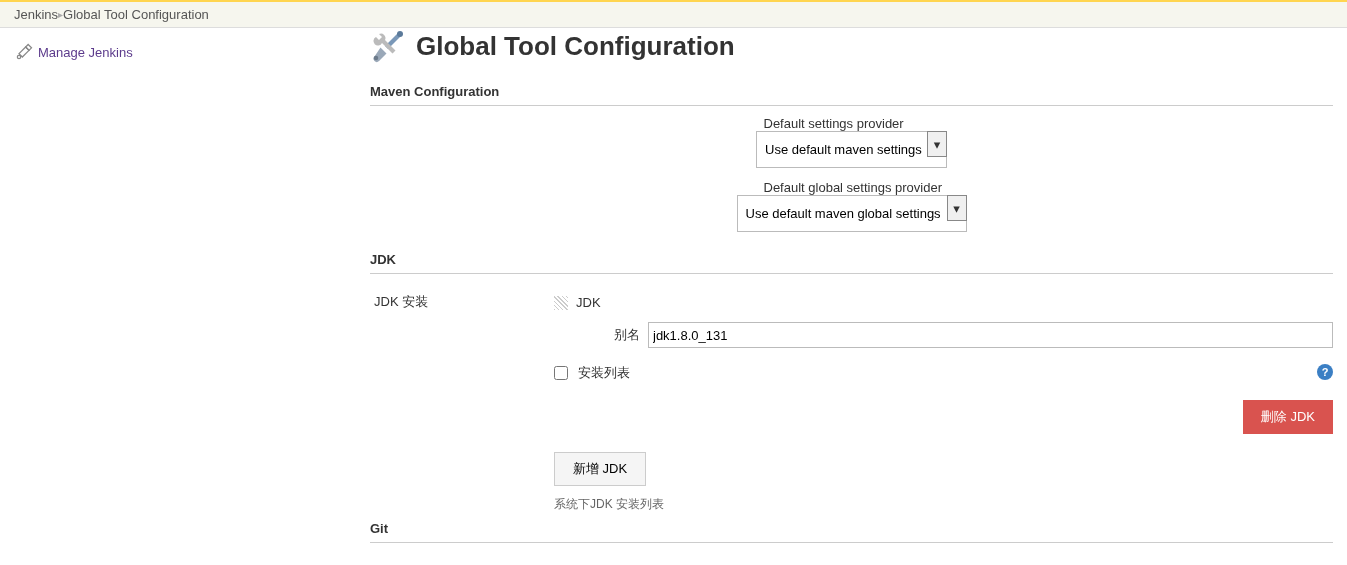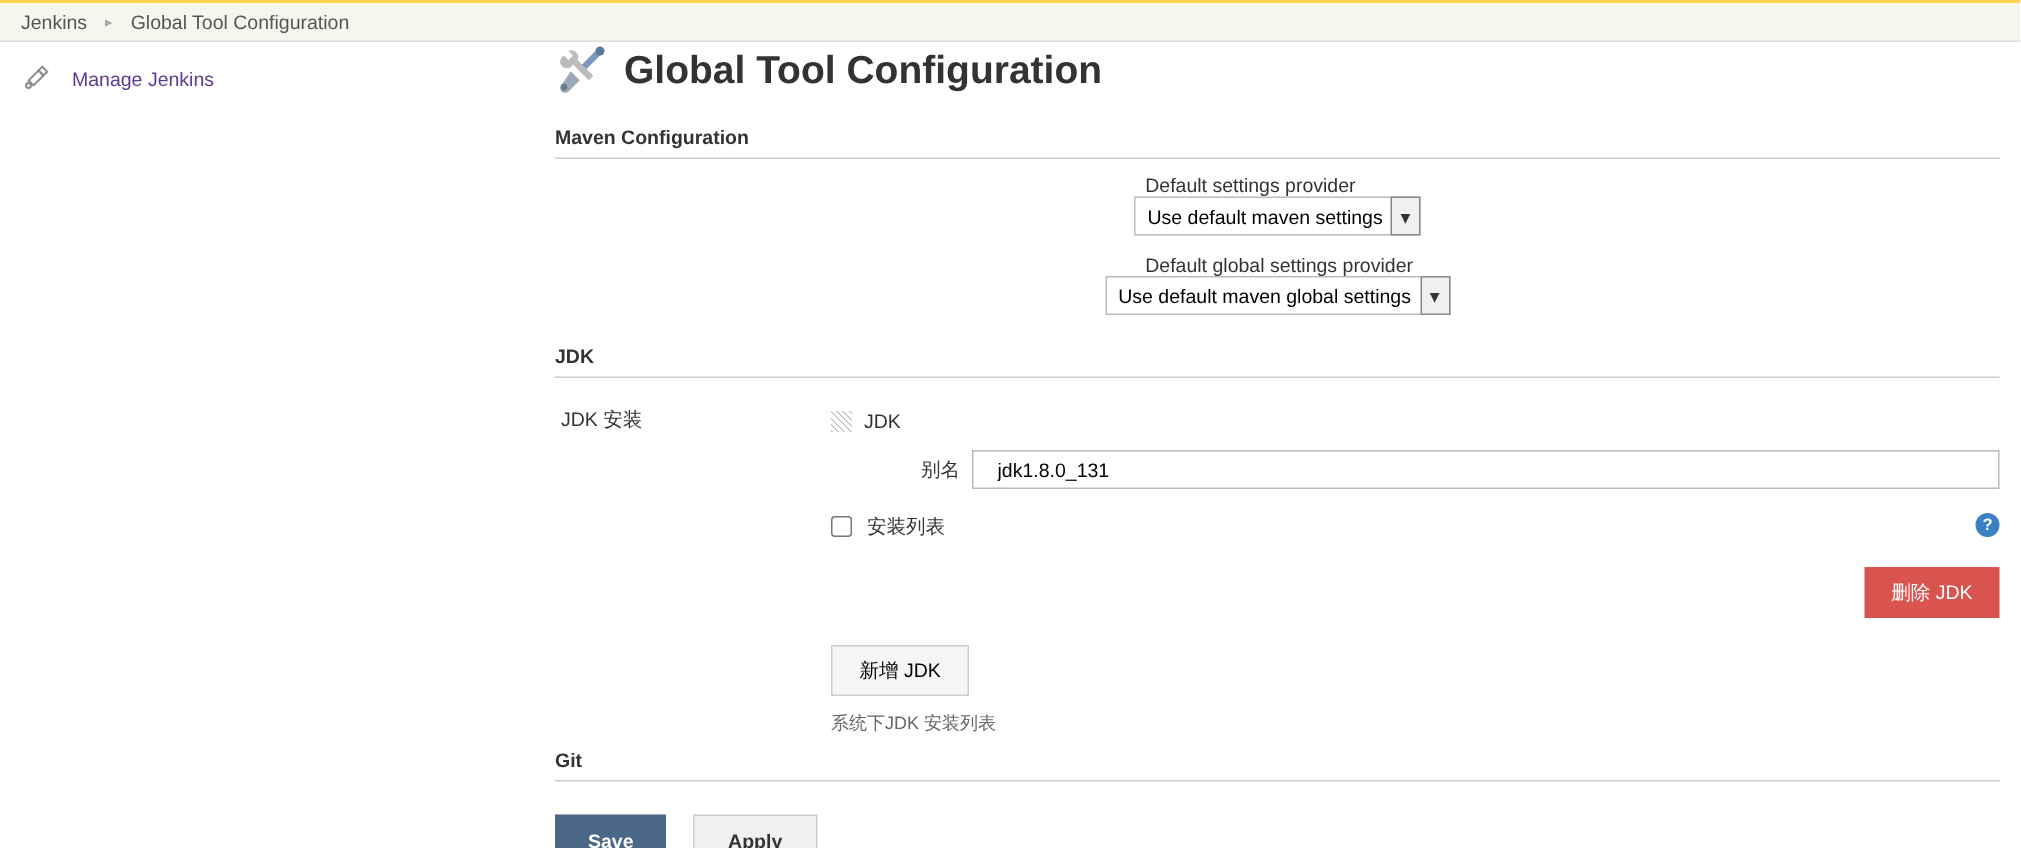--- a/index.html
+++ b/index.html
@@ -5,28 +5,27 @@
     * { box-sizing: border-box; margin: 0; padding: 0; }
     body { font-family: Arial, sans-serif; font-size: 13px; color: #333; background: #fff; }
     
     .breadcrumb-bar {
       background: #f6f6ee;
       border-top: 2px solid #ffd54f;
       border-bottom: 1px solid #ddd;
       padding: 5px 14px;
       display: flex;
       align-items: center;
-      gap: 12px;
     }
     .breadcrumb-link { color: #555; text-decoration: none; cursor: pointer; }
     .breadcrumb-sep { color: #aaa; font-size: 10px; }
     
     .layout { display: flex; }
     .sidebar { width: 370px; padding: 10px 0 0 14px; }
-    .sidebar-item { display: flex; align-items: center; gap: 14px; color: #5c3b8c; cursor: pointer; padding: 4px 0; }
+    .sidebar-item { display: flex; align-items: center; gap: 4px; color: #5c3b8c; cursor: pointer; padding: 4px 0; }
     .sidebar-item svg { width: 20px; height: 20px; }
     
     .main { flex: 1; padding-right: 14px; }
     .page-header { display: flex; align-items: center; gap: 10px; margin-bottom: 12px; }
     .page-header svg { width: 36px; height: 36px; }
     .page-header h1 { font-size: 26px; font-weight: bold; color: #333; }
     
     .section-heading { font-weight: bold; font-size: 13px; padding: 8px 0 6px 0; border-bottom: 1px solid #ccc; margin-bottom: 10px; }
     
     .form-row { display: flex; align-items: center; margin-bottom: 12px; flex-direction: column; }
@@ -35,38 +34,38 @@
     
     .select-wrap { position: relative; display: flex; }
     .select-field {
       flex: 1;
       border: 1px solid #bbb;
       padding: 4px 24px 4px 8px;
       background: #fff;
       cursor: pointer;
       appearance: none;
       font-size: 13px;
-      height: 26px;
+      height: 37px;
     }
     .select-caret {
       position: absolute; right: 0; top: 0; width: 20px; height: 26px;
       display: flex; align-items: center; justify-content: center;
       border: 1px solid #888; background: #f0f0f0; pointer-events: none;
     }
     
     .jdk-area { display: flex; margin-top: 19px; }
     .jdk-left { width: 184px; padding-left: 4px; }
     .jdk-right { flex: 1; }
     
     .jdk-block-header { display: flex; align-items: center; gap: 8px; padding: 2px 0; }
     .drag-handle { width: 14px; height: 14px; background: repeating-linear-gradient(45deg,#ccc,#ccc 1px,#fff 1px,#fff 3px); cursor: move; }
     
     .jdk-field-row { display: flex; align-items: center; margin-top: 10px; }
     .jdk-field-label { width: 94px; text-align: right; padding-right: 8px; }
-    .jdk-input { flex: 1; border: 1px solid #bbb; padding: 4px 16px; font-size: 13px; height: 26px; }
+    .jdk-input { flex: 1; border: 1px solid #bbb; padding: 4px 4px; font-size: 13px; height: 26px; }
     
     .checkbox-row { display: flex; align-items: center; gap: 10px; margin-top: 16px; }
     .checkbox-row input { width: 14px; height: 14px; }
     .help-row { display: flex; justify-content: flex-end; margin-top: -18px; }
     .help-icon { width: 16px; height: 16px; border-radius: 50%; background: #3b7fc4; color: #fff; font-size: 11px; display: flex; align-items: center; justify-content: center; cursor: pointer; font-weight: bold; }
     
     .delete-row { display: flex; justify-content: flex-end; margin-top: 20px; margin-bottom: 14px; }
     .btn-delete { background: #d9534f; color: #fff; border: none; padding: 8px 18px; font-size: 13px; cursor: pointer; }
     
     .btn-add { background: #f5f5f5; border: 1px solid #ccc; padding: 7px 18px; font-size: 13px; cursor: pointer; margin-top: 4px; }

